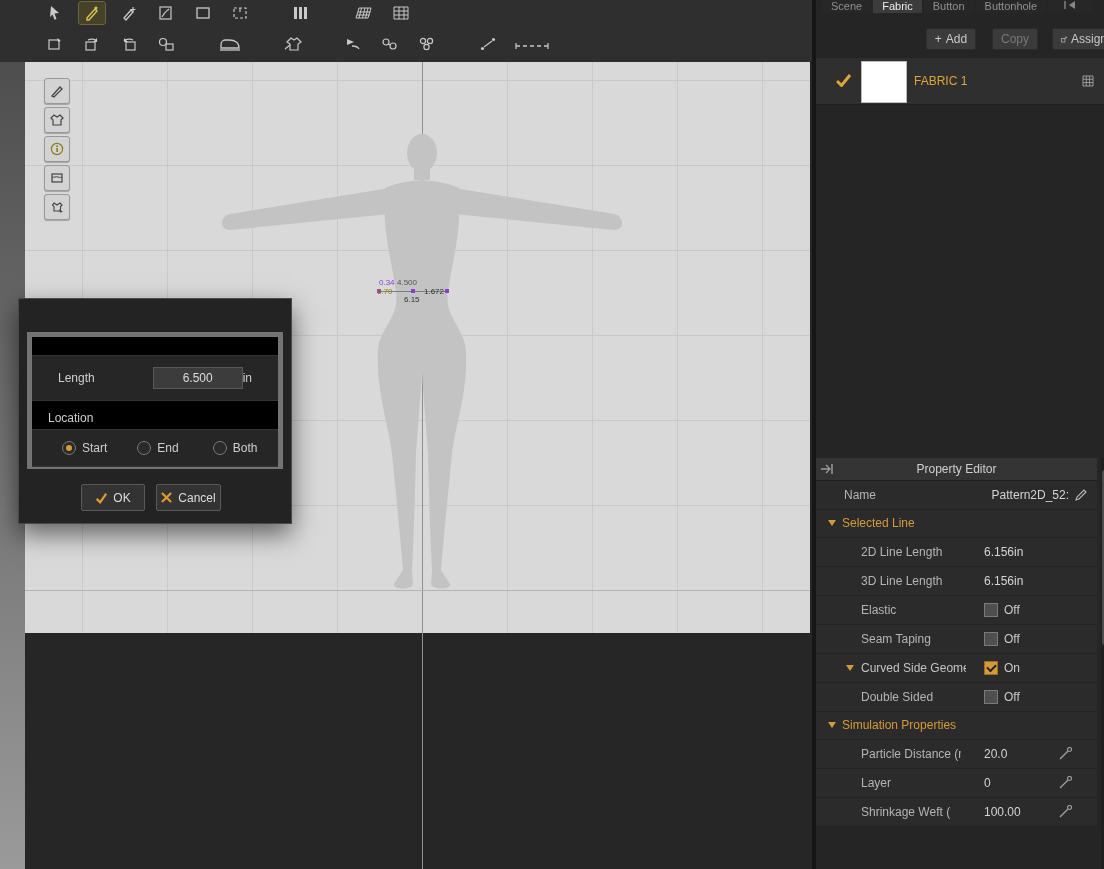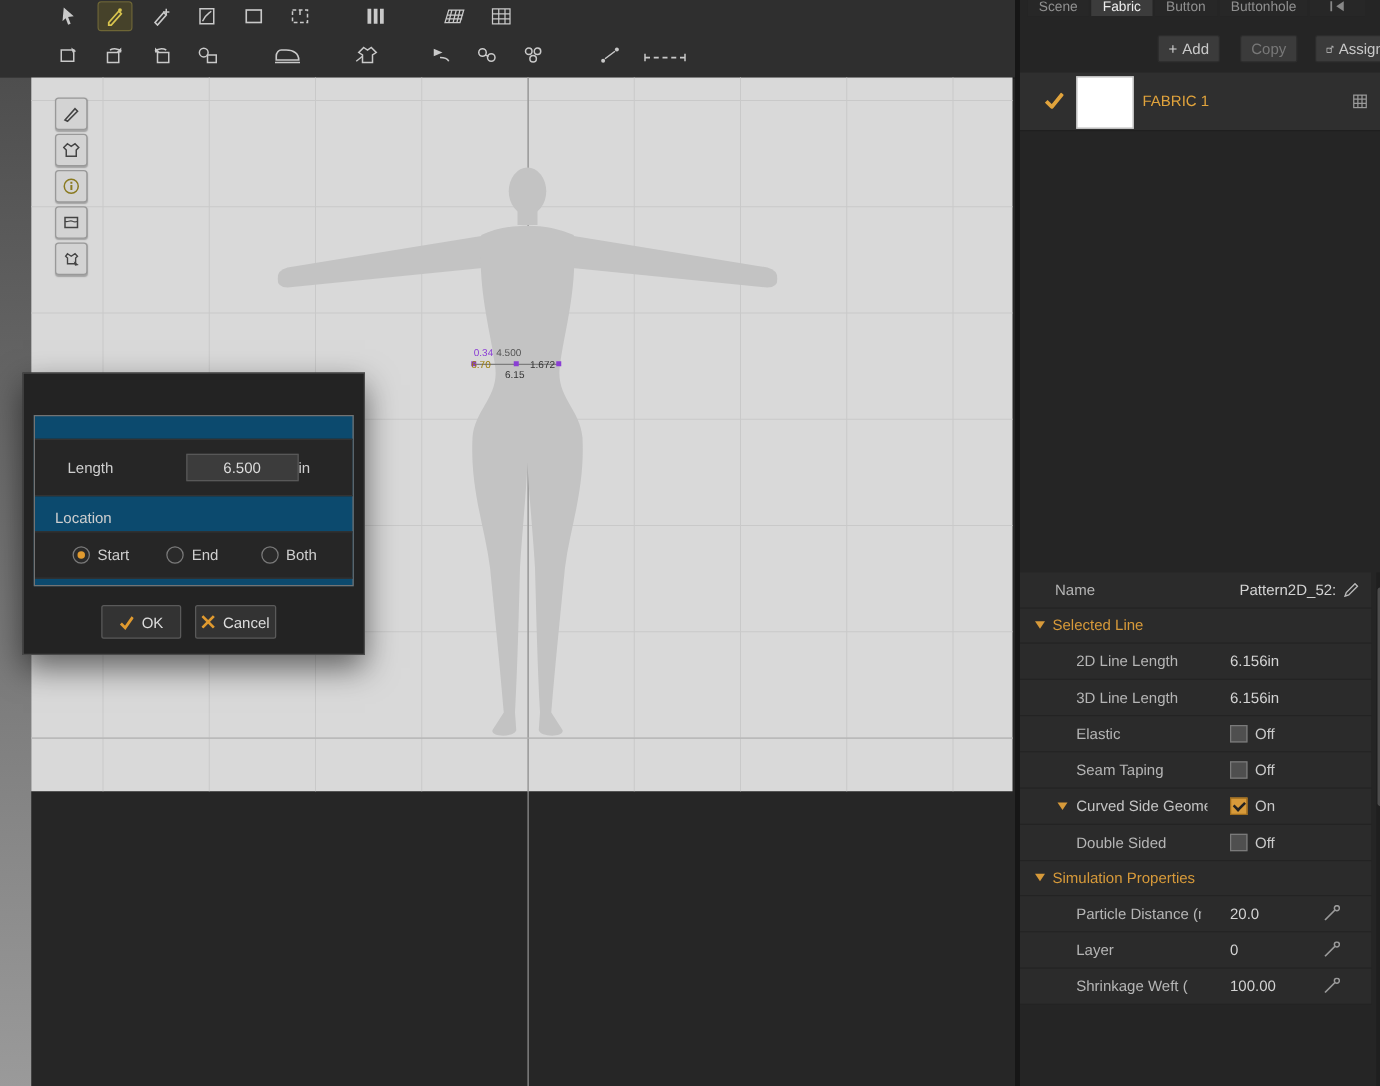--- a/index.html
+++ b/index.html
@@ -23,21 +23,21 @@
   .ltool{position:absolute;left:19px;width:24px;height:24px;background:#d3d3d3;border:1px solid #999;border-radius:3px;
     display:flex;align-items:center;justify-content:center;box-shadow:0 1px 1px rgba(0,0,0,.25);}
   .meas{position:absolute;font-size:8px;line-height:8px;white-space:nowrap;}
 
   
   #dialog{position:absolute;left:18px;top:298px;width:272px;height:224px;background:#232323;border:1px solid #4a4a4a;
     box-shadow:0 10px 24px rgba(0,0,0,.55);}
   #dialog .titlebar{position:relative;height:25px;background:#2c2c2c;border-bottom:1px solid #101010;
     display:flex;align-items:center;justify-content:center;color:#ddd;font-size:12px;}
   #dialog .closebtn{position:absolute;right:8px;top:5px;width:15px;height:15px;display:flex;align-items:center;justify-content:center;}
-  #dialog .body{position:absolute;left:8px;top:33px;right:8px;bottom:54px;background:#0c4a6e;border:1px solid #737373;}
+  #dialog .body{position:absolute;left:8px;top:33px;right:8px;bottom:54px;background:#000000;border:5px solid #737373;}
   .len-row{position:absolute;left:0;right:0;top:18px;height:44px;background:#262626;border-top:1px solid #333;border-bottom:1px solid #333;
     display:flex;align-items:center;color:#cfcfcf;font-size:12px;}
   .len-input{width:88px;height:20px;background:#3c3c3c;border:1px solid #585858;color:#ddd;font-size:12px;
     display:flex;align-items:center;justify-content:center;margin-left:58px;}
   .loc-label{position:absolute;left:16px;top:74px;color:#cfcfcf;font-size:12px;}
   .radio-row{position:absolute;left:0;right:0;top:92px;height:36px;background:#262626;border-top:1px solid #333;border-bottom:1px solid #333;
     display:flex;align-items:center;color:#cfcfcf;font-size:12px;}
   .radio{width:12px;height:12px;border-radius:50%;background:#2a2a2a;border:1px solid #7a7a7a;position:relative;}
   .radio.sel::after{content:"";position:absolute;left:3px;top:3px;width:6px;height:6px;border-radius:50%;background:#e09a2f;}
   .dlg-btn{position:absolute;bottom:12px;height:25px;background:#333;border:1px solid #5a5a5a;border-radius:2px;
@@ -343,20 +343,27 @@
           <path d="M1 7l4.5 4.5L14 1" fill="none" stroke="#e0a33c" stroke-width="3"></path>
         </svg>
       <div class="swatch"></div>
       <span class="fabric-name">FABRIC 1</span>
       <svg style="position:absolute;right:14px;top:17px;" width="12" height="12" viewBox="0 0 12 12">
           <path d="M1 1h10v10H1zM1 4.3h10M1 7.6h10M4.3 1v10M7.6 1v10" fill="none" stroke="#9a9a9a" stroke-width="1"></path>
         </svg>
     </div>
 
     <div id="prop">
+      <div id="prop-header">
+        <svg style="position:absolute;left:4px;top:5px;" width="14" height="12" viewBox="0 0 14 12">
+            <path d="M1 6h8M6 2l4 4-4 4" fill="none" stroke="#9a9a9a" stroke-width="1.3"></path>
+            <path d="M12 1v10" stroke="#9a9a9a" stroke-width="1.5"></path>
+          </svg>
+        <span>Property Editor</span>
+      </div>
 
       <div class="prop-row">
         <span class="p-label" style="left:28px;">Name</span>
         <span class="p-value" style="left:auto;right:28px;">Pattern2D_52:</span>
         <svg style="position:absolute;right:10px;top:8px;" width="12" height="12" viewBox="0 0 12 12">
             <path d="M1 11l1-3 7-7 2 2-7 7z" fill="none" stroke="#b9b9b9" stroke-width="1.1"></path>
           </svg>
       </div>
 
       <div class="sec-row">

